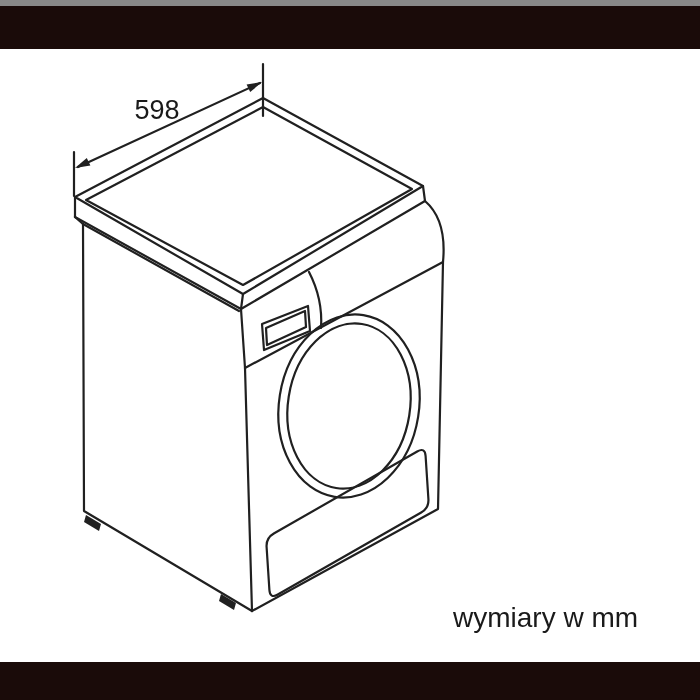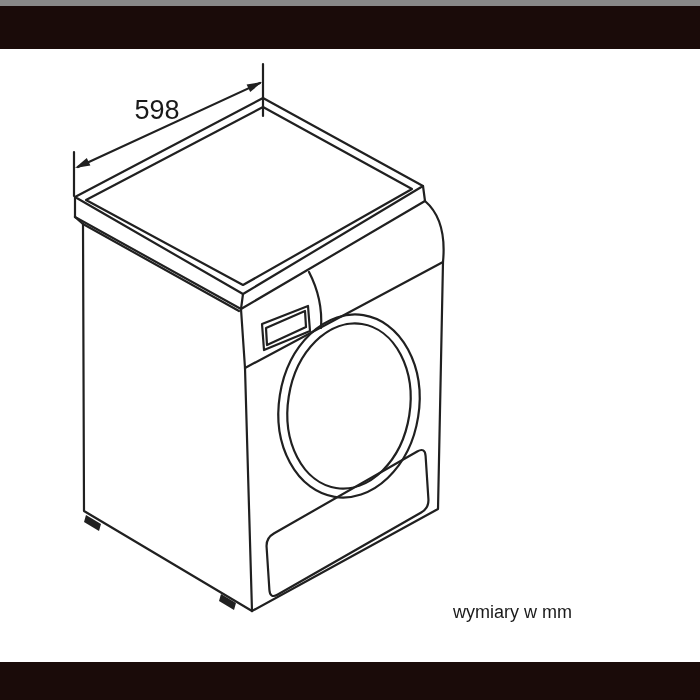--- a/index.html
+++ b/index.html
@@ -24,21 +24,21 @@
   svg.drawing *{vector-effect:none;}
   .dim-label{
     position:absolute;left:130px;top:90px;width:54px;
     text-align:center;
     font-size:27px;line-height:1.1;
     color:var(--text,#1a1a1a);
     white-space:nowrap;
   }
   .units-label{
     position:absolute;left:453px;top:596px;
-    font-size:18px;line-height:1.15;
+    font-size:28px;line-height:1.15;
     color:var(--text,#1a1a1a);
     white-space:nowrap;
   }
 </style>
 </head>
 <body>
 
 <div class="stage">
 
   <div class="bar top"></div>

